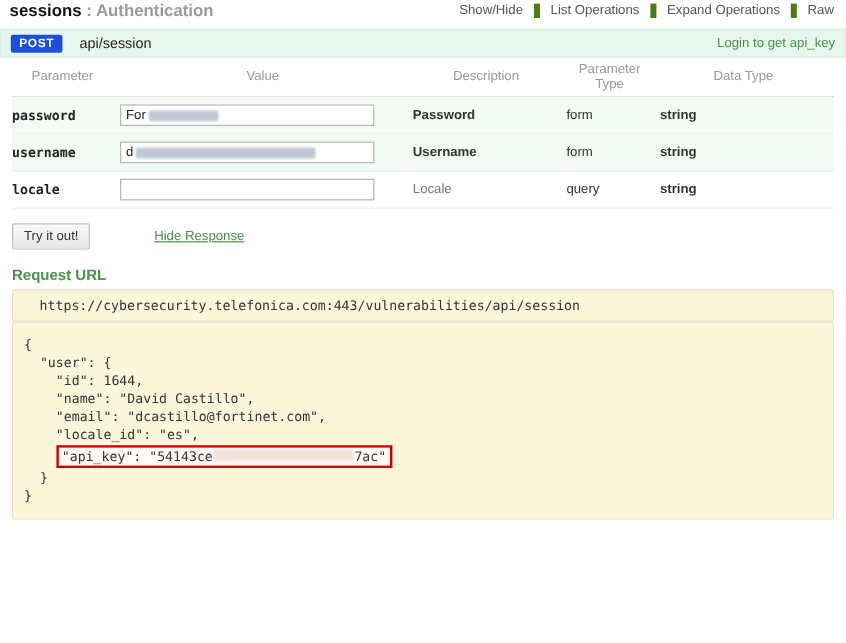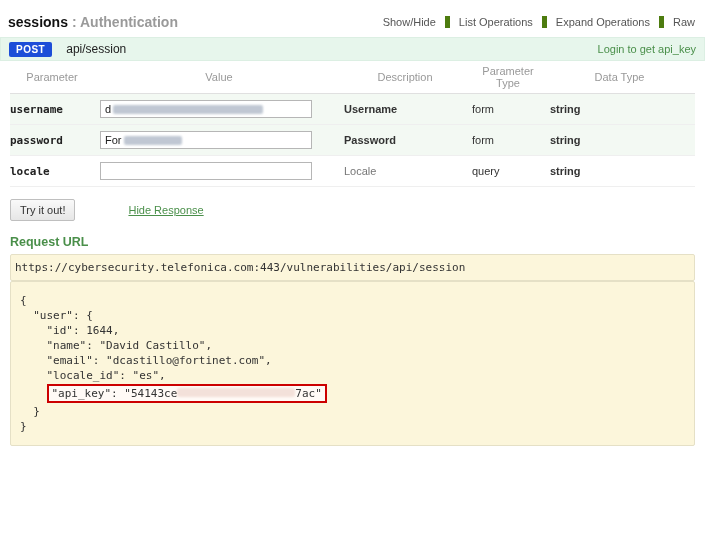--- a/index.html
+++ b/index.html
@@ -6,21 +6,21 @@
   html,body { margin:0; padding:0; }
   body {
     width:705px; height:536px; overflow:hidden;
     background:#ffffff; color:#333;
     font-family:"Liberation Sans", sans-serif;
   }
 
   
   .top {
     display:flex; justify-content:space-between; align-items:center;
-    padding:13px 8px 6px 8px;
+    padding:0 8px 6px 8px;
   }
   .top-title { font-size:14px; font-weight:bold; color:#111; white-space:pre; }
   .top-sub   { font-size:14px; font-weight:bold; color:#9a9a9a; margin-left:4px; }
   .top-links { display:flex; font-size:11px; color:#555; align-items:center; }
   .top-link  { padding:0 9px; cursor:pointer; white-space:nowrap; }
   .top-link + .top-link { border-left:5px solid #4d7c0f; }
   .top-link:last-child { padding-right:2px;text-align:right; }
 
   
   .endpoint-bar {
@@ -87,21 +87,21 @@
   .hide-resp {
     margin-left:12px; font-size:11px; color:#4a8f4a;
     text-decoration:underline; cursor:pointer;
   }
 
   
   .code-block {
     background:#fcf6db; border:1px solid #e5e0c6; border-radius:2px;
     font-family:"DejaVu Sans Mono", monospace;
     font-size:11px; color:#333;
-    padding:6px 4px;
+    padding:6px 22px;
   }
   .body-block { padding:11px 9px; line-height:15px; }
   .json-line { white-space:pre; }
   .apikey-line { white-space:pre; margin:1px 0; }
   .red-box {
     border:2px solid #cc0000;
     display:inline-block; padding:0 3px;
     background:#fffaf6;
   }
   .redact2 {
@@ -138,44 +138,44 @@
     <thead>
       <tr>
         <th class="c1">Parameter</th>
         <th class="c2">Value</th>
         <th class="c3">Description</th>
         <th class="c4">Parameter Type</th>
         <th class="c5">Data Type</th>
       </tr>
     </thead>
     <tbody>
+      <tr class="prow tint">
+        <td><span class="pname">password</span></td>
+        <td>
+          <div class="pinput">
+            <span>For</span>
+            <span class="redact p"></span>
+          </div>
+        </td>
+        <td><span class="pdesc">Password</span></td>
+        <td><span class="ptype">form</span></td>
+        <td><span class="pdata">string</span></td>
+      </tr>
       <tr class="prow tint">
         <td><span class="pname">username</span></td>
         <td>
           <div class="pinput">
             <span>d</span>
             <span class="redact u"></span>
           </div>
         </td>
         <td><span class="pdesc">Username</span></td>
         <td><span class="ptype">form</span></td>
         <td><span class="pdata">string</span></td>
       </tr>
-      <tr class="prow tint">
-        <td><span class="pname">password</span></td>
-        <td>
-          <div class="pinput">
-            <span>For</span>
-            <span class="redact p"></span>
-          </div>
-        </td>
-        <td><span class="pdesc">Password</span></td>
-        <td><span class="ptype">form</span></td>
-        <td><span class="pdata">string</span></td>
-      </tr>
       <tr class="prow">
         <td><span class="pname">locale</span></td>
         <td>
           <div class="pinput">
             <span></span>
           </div>
         </td>
         <td><span class="pdesc muted">Locale</span></td>
         <td><span class="ptype">query</span></td>
         <td><span class="pdata">string</span></td>

